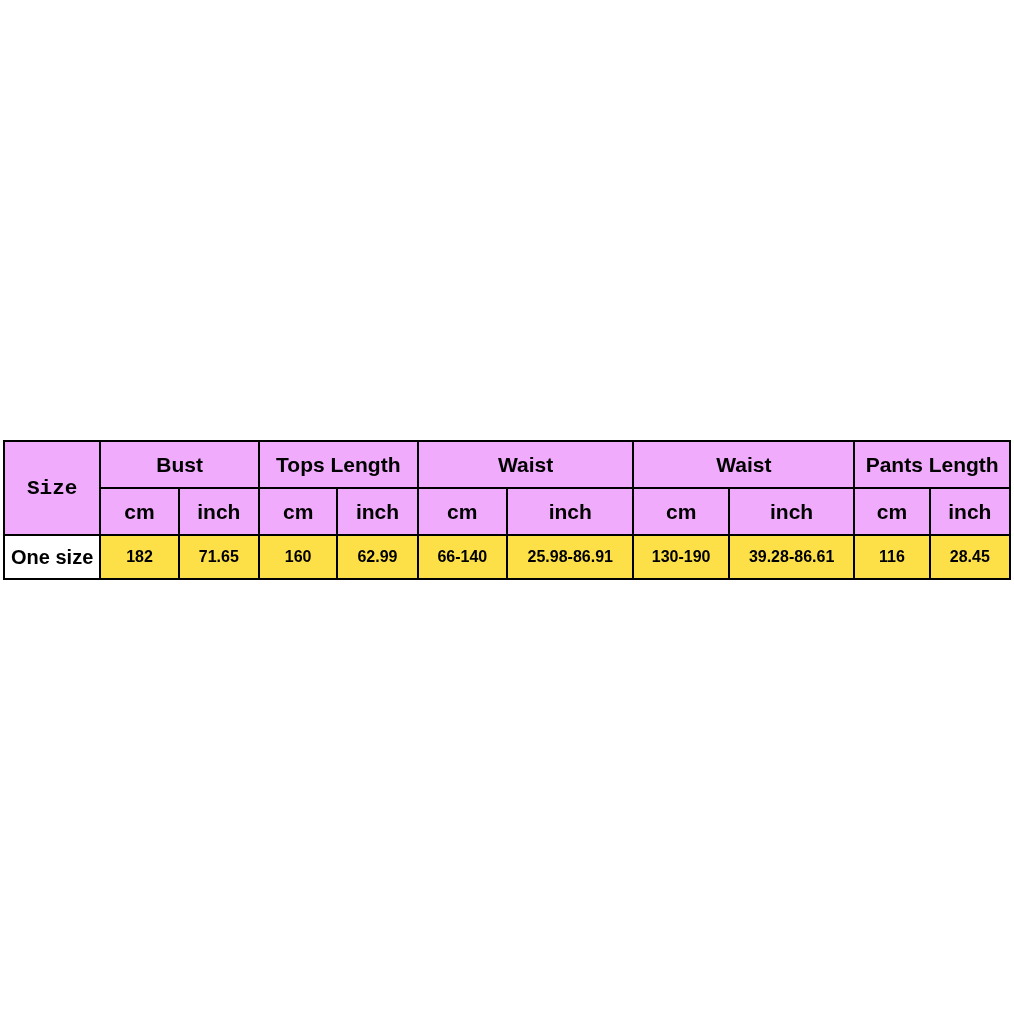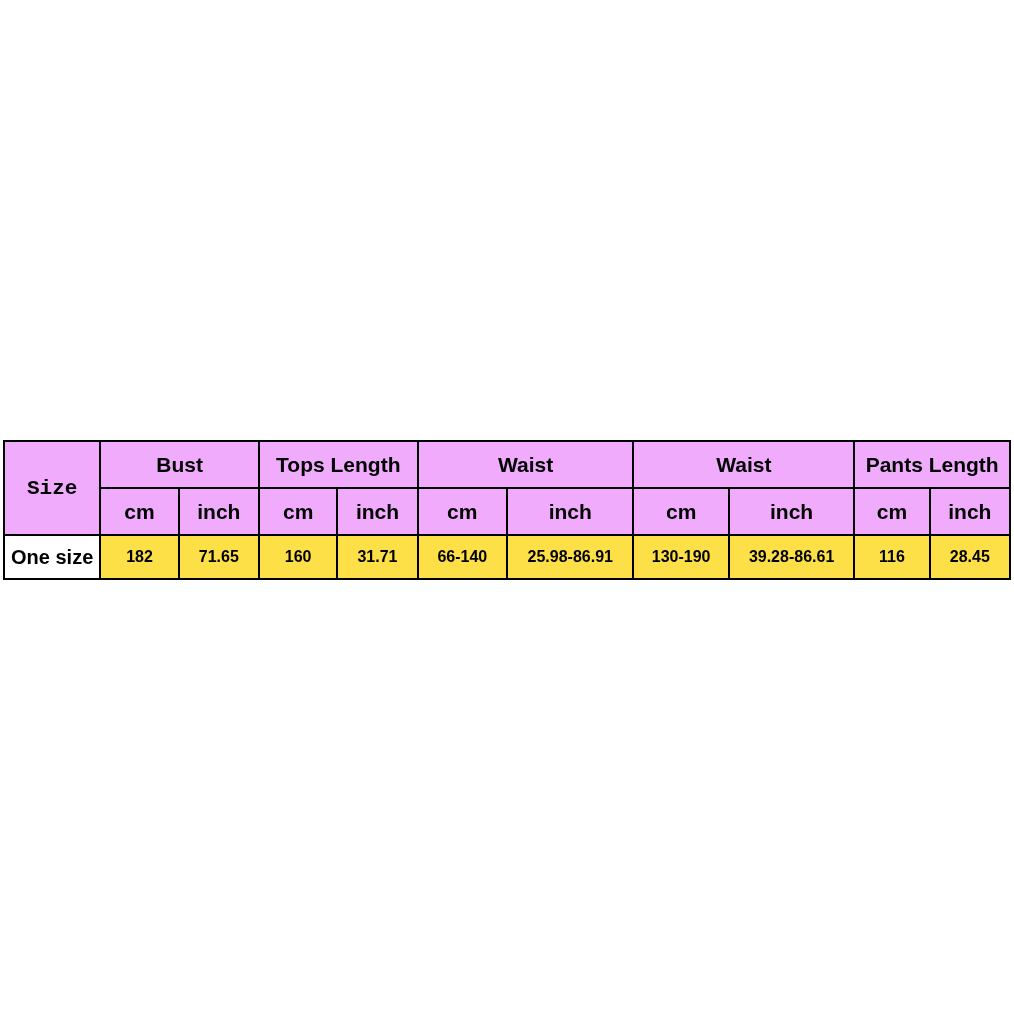--- a/index.html
+++ b/index.html
@@ -128,21 +128,21 @@
         <th>cm</th>
         <th>inch</th>
       </tr>
     </thead>
     <tbody>
       <tr class="data-row">
         <th class="row-label">One size</th>
         <td>182</td>
         <td>71.65</td>
         <td>160</td>
-        <td>31.71</td>
+        <td>62.99</td>
         <td>66-140</td>
         <td>25.98-86.91</td>
         <td>130-190</td>
         <td>39.28-86.61</td>
         <td>116</td>
         <td>28.45</td>
       </tr>
     </tbody>
   </table>
 </div>

